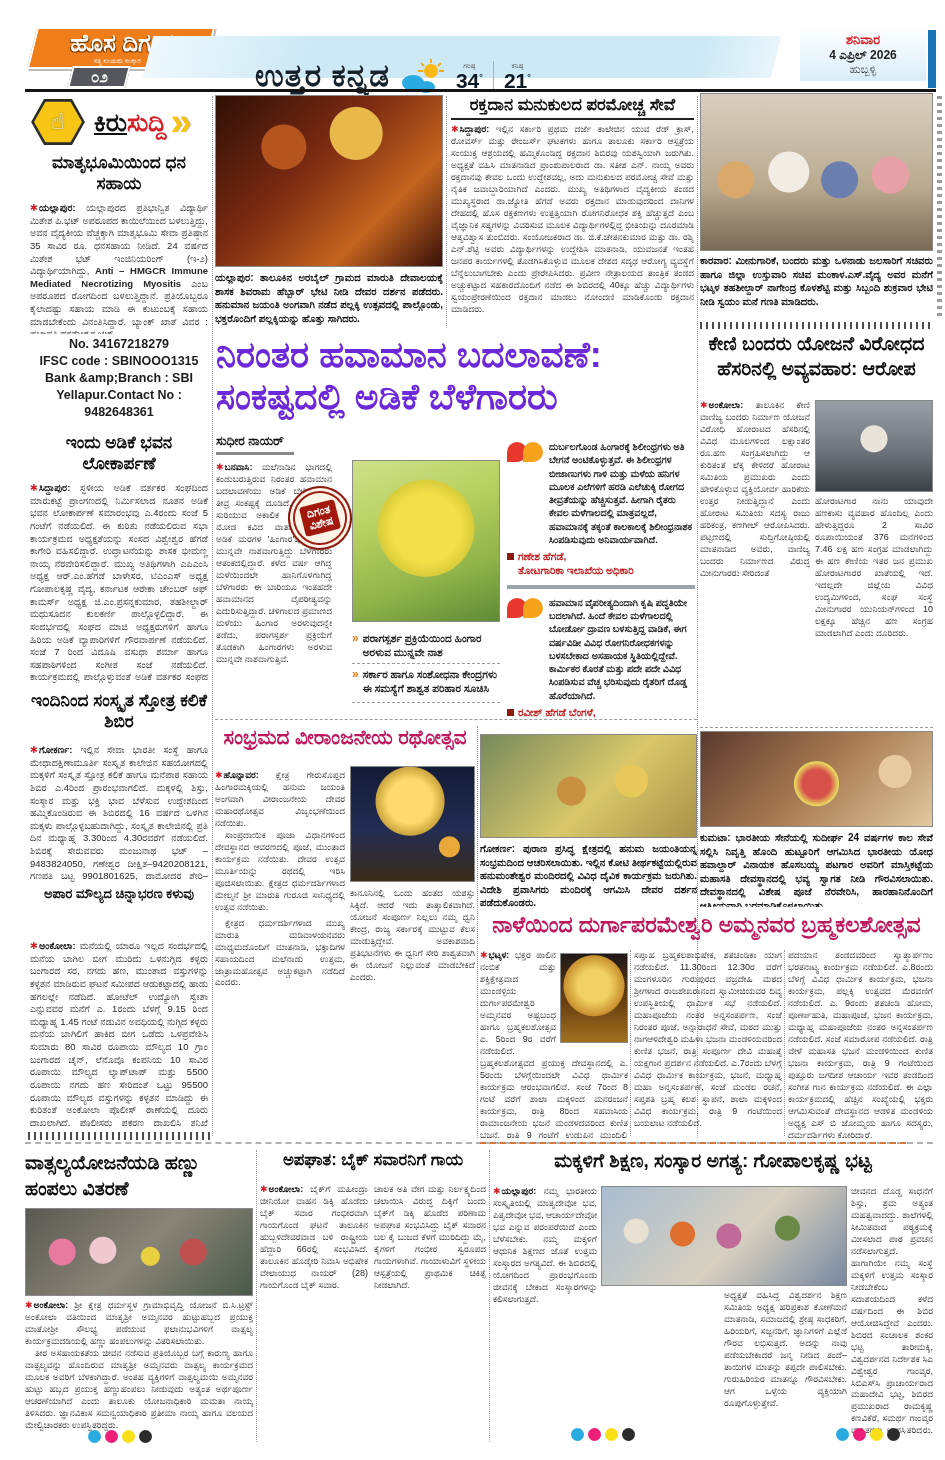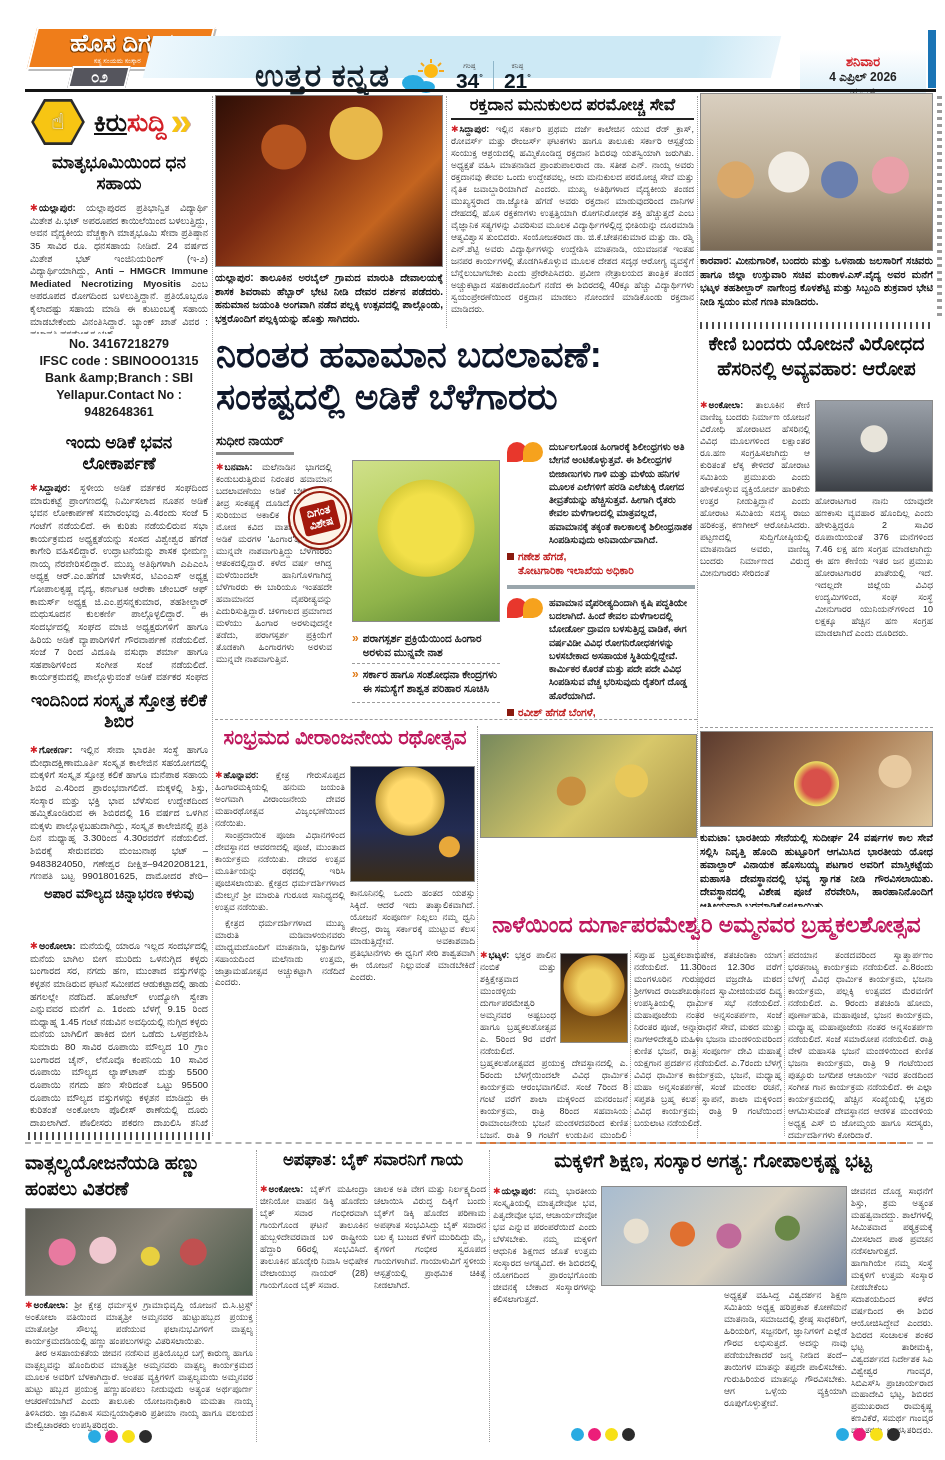--- a/index.html
+++ b/index.html
@@ -45,21 +45,21 @@
   
   .kiru-row { display:flex; align-items:center; }
   .hex-outer { width:56px; height:50px; background:#2b2b2b; clip-path:polygon(25% 4%,75% 4%,98% 50%,75% 96%,25% 96%,2% 50%); display:flex; align-items:center; justify-content:center; flex:none; }
   .hex-inner { width:50px; height:44px; background:#f7c513; clip-path:polygon(25% 4%,75% 4%,98% 50%,75% 96%,25% 96%,2% 50%); display:flex; align-items:center; justify-content:center; }
   .hand { font-size:22px; color:#fff; text-shadow:0 0 2px #333; }
   .kiru-label { font-size:25px; font-weight:bold; margin-left:8px; line-height:1; }
   .k-black { color:#111;text-decoration:underline; } .k-red { color:#d32027; }
   .chev { font-size:38px; font-weight:bold; color:#f7c513; line-height:0.8; margin-left:4px; text-shadow:1px 0 0 #caa; }
 
   
-  .main-hl { font-size:36px; line-height:1.18; font-weight:800; color:#0f172a; letter-spacing:0; overflow:hidden; }
+  .main-hl { font-size:36px; line-height:1.18; font-weight:800; color:#6d28d9; letter-spacing:0; overflow:hidden; }
   .byline { font-size:12.5px; font-weight:bold; color:#111; }
   .byline-bar { width:78px; height:3px; background:#8a8a8a; margin-top:3px; }
 
   .stamp { width:64px; height:64px; border-radius:50%; background:#fdf3e7; border:2px solid #8a1a0f; box-shadow:inset 0 0 0 3px #fdf3e7, inset 0 0 0 5px #9c2013; transform:rotate(-14deg); display:flex; align-items:center; justify-content:center; }
   .stamp-band { background:#a3180c; color:#fff; font-weight:bold; font-size:11px; text-align:center; line-height:1.05; padding:3px 6px; border-radius:3px; display:flex; flex-direction:column; }
 
   .bullet-row { display:flex; gap:4px; padding:4px 0; border-top:1px dashed #9b9b9b; }
   .bullet-row:first-child { border-top:none; }
   .b-arrow { color:#e07c1a; font-weight:bold; font-size:12px; line-height:1.1; flex:none; }
   .b-text { font-size:10.5px; font-weight:bold; color:#1c1c1c; line-height:1.3; }
@@ -111,21 +111,21 @@
       <span class="tl">ಗರಿಷ್ಠ</span>
       <span class="tv"><span>34</span><sup>°</sup></span>
     </div>
     <div class="tdiv"></div>
     <div class="temp">
       <span class="tl">ಕನಿಷ್ಠ</span>
       <span class="tv"><span>21</span><sup>°</sup></span>
     </div>
   </div>
 
-  <div class="abs date-block" style="left:800px;top:49px;width:126px;height:54px;">
+  <div class="abs date-block" style="left:800px;top:27px;width:126px;height:54px;">
     <span class="day">ಶನಿವಾರ</span>
     <span class="dt">4 ಎಪ್ರಿಲ್ 2026</span>
     <span class="ct">ಹುಬ್ಬಳ್ಳಿ</span>
   </div>
   <div class="abs blue-bar" style="left:928px;top:30px;width:8px;height:58px;"></div>
   <div class="abs black-rule" style="left:25px;top:89px;width:911px;height:3px;"></div>
 
   <div class="abs vdots" style="left:212px;top:96px;height:1040px;"></div>
   <div class="abs vdots" style="left:446px;top:96px;height:232px;"></div>
   <div class="abs vdots" style="left:697px;top:96px;height:1042px;"></div>
@@ -285,20 +285,21 @@
       radial-gradient(circle at 80% 70%, #e8a83a 0 10px, transparent 11px),
       linear-gradient(180deg,#141b36,#232c52 55%,#3a2c18);"></div>
   <div class="abs body-text" style="left:350px;top:888px;width:125px;height:252px;font-size:9px;">ಕಾನೂನಿನಲ್ಲಿ ಒಂದು ಹಂತದ ಯಶಸ್ಸು ಸಿಕ್ಕಿದೆ. ಆದರೆ ಇದು ತಾತ್ಕಾಲಿಕವಾಗಿದೆ. ಯೋಜನೆ ಸಂಪೂರ್ಣ ನಿಲ್ಲಲು ನಮ್ಮ ಧ್ವನಿ ಕೇಂದ್ರ, ರಾಜ್ಯ ಸರ್ಕಾರಕ್ಕೆ ಮುಟ್ಟುವ ಕೆಲಸ ಮಾಡುತ್ತಿದ್ದೇವೆ. ಅವಕಾಶವಾದಿ ಪ್ರತಿಭಟನೆಗಳು ಈ ಧ್ವನಿಗೆ ಸೇರಿ ಶಾಶ್ವತವಾಗಿ ಈ ಯೋಜನೆ ನಿಲ್ಲುವಂತೆ ಮಾಡಬೇಕಿದೆ ಎಂದರು.</div>
 
   <div class="abs vdots" style="left:477px;top:726px;height:412px;"></div>
 
   <div class="abs photo" style="left:480px;top:734px;width:217px;height:104px;background:
       radial-gradient(circle at 70% 45%, #e8c85a 0 16px, transparent 17px),
       radial-gradient(circle at 42% 55%, #c89040 0 14px, transparent 15px),
       linear-gradient(135deg,#77895c,#d8c86a 55%,#a8924a);"></div>
+  <div class="abs caption" style="left:480px;top:842px;width:217px;height:66px;">ಗೋಕರ್ಣ: ಪುರಾಣ ಪ್ರಸಿದ್ಧ ಕ್ಷೇತ್ರದಲ್ಲಿ ಹನುಮ ಜಯಂತಿಯನ್ನ ಸಂಭ್ರಮದಿಂದ ಆಚರಿಸಲಾಯಿತು. ಇಲ್ಲಿನ ಕೋಟಿ ತೀರ್ಥಕಟ್ಟೆಯಲ್ಲಿರುವ ಹನುಮಂತೇಶ್ವರ ಮಂದಿರದಲ್ಲಿ ವಿವಿಧ ದೈವಿಕ ಕಾರ್ಯಕ್ರಮ ಜರುಗಿತು. ವಿದೇಶಿ ಪ್ರವಾಸಿಗರು ಮಂದಿರಕ್ಕೆ ಆಗಮಿಸಿ ದೇವರ ದರ್ಶನ ಪಡೆದುಕೊಂಡರು.</div>
 
   <div class="abs photo" style="left:700px;top:731px;width:233px;height:96px;background:
       radial-gradient(circle at 50% 55%, #d8504a 0 14px, #e8dc60 22px, transparent 23px),
       radial-gradient(circle at 84% 42%, #e8caa0 0 16px, transparent 17px),
       linear-gradient(135deg,#5a3a2e,#a87a52 50%,#e0c9a0);"></div>
   <div class="abs caption" style="left:700px;top:831px;width:233px;height:76px;">ಕುಮಟಾ: ಭಾರತೀಯ ಸೇನೆಯಲ್ಲಿ ಸುದೀರ್ಘ 24 ವರ್ಷಗಳ ಕಾಲ ಸೇವೆ ಸಲ್ಲಿಸಿ ನಿವೃತ್ತಿ ಹೊಂದಿ ಹುಟ್ಟೂರಿಗೆ ಆಗಮಿಸಿದ ಭಾರತೀಯ ಯೋಧ ಹವಾಲ್ದಾರ್ ವಿನಾಯಕ ಹೊಸಬಯ್ಯ ಪಟಗಾರ ಅವರಿಗೆ ಮಾಸ್ತಿಕಟ್ಟೆಯ ಮಹಾಸತಿ ದೇವಸ್ಥಾನದಲ್ಲಿ ಭವ್ಯ ಸ್ವಾಗತ ನೀಡಿ ಗೌರವಿಸಲಾಯಿತು. ದೇವಸ್ಥಾನದಲ್ಲಿ ವಿಶೇಷ ಪೂಜೆ ನೆರವೇರಿಸಿ, ಹಾರಹಾನಿನೊಂದಿಗೆ ಆತ್ಮೀಯವಾಗಿ ಬರಮಾಡಿಕೊಳ್ಳಲಾಯಿತು.</div>
 
   <div class="abs sec-hl" style="left:480px;top:912px;width:453px;height:34px;font-size:22px;">ನಾಳೆಯಿಂದ ದುರ್ಗಾಪರಮೇಶ್ವರಿ ಅಮ್ಮನವರ ಬ್ರಹ್ಮಕಲಶೋತ್ಸವ</div>
 
   <div class="abs body-text" style="left:480px;top:950px;width:148px;height:188px;font-size:9px;">

